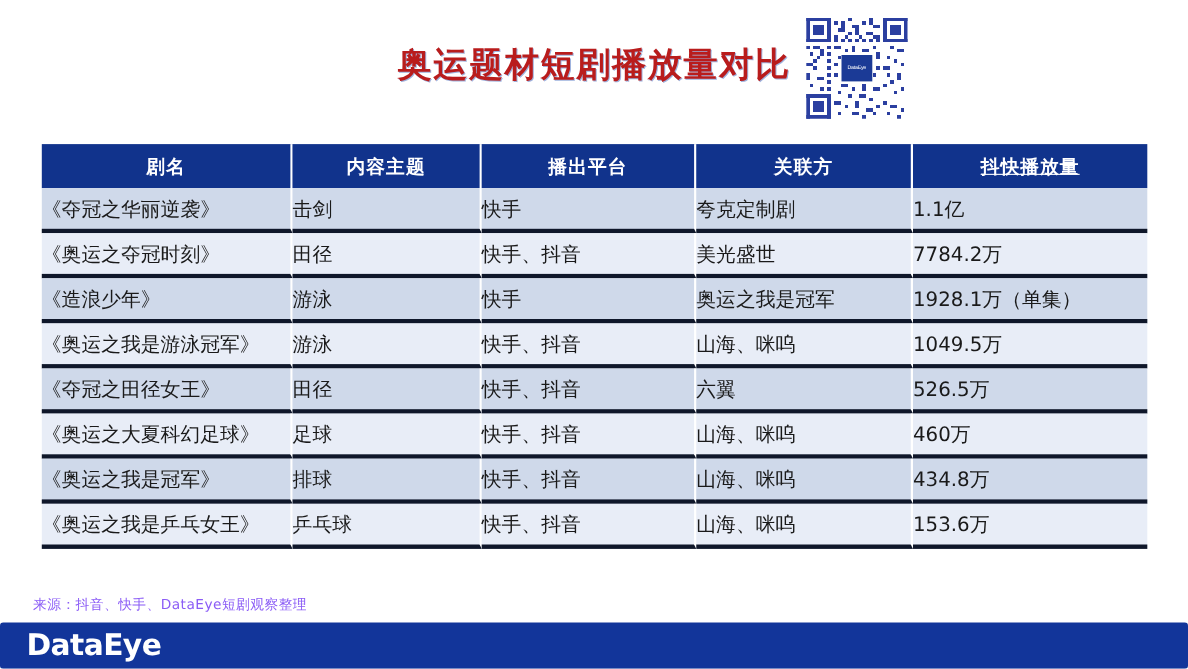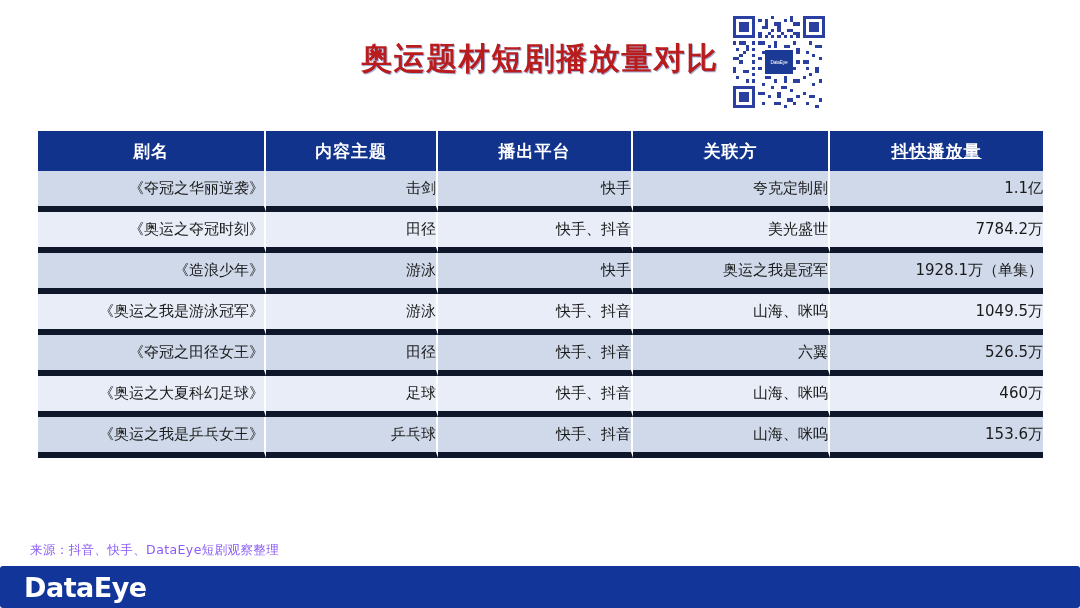--- a/index.html
+++ b/index.html
@@ -95,25 +95,25 @@
     height: 40px;
     letter-spacing: 1px;
     text-align: center;
     border-right: 2px solid #ffffff;
     font-family: "DejaVu Sans", "Liberation Sans", sans-serif;
   }
   table.data-table th:last-child { border-right: none; text-decoration: underline; }
 
   table.data-table td {
     height: 41px;
-    text-align: right;
-    font-size: 15px;
+    text-align: left;
+    font-size: 18px;
     color: #1a1a1a;
     border-right: 2px solid #ffffff;
-    border-bottom: 6px solid #0f172a;
+    border-bottom: 4px solid #0f172a;
     font-family: "DejaVu Sans", "Liberation Sans", sans-serif;
     white-space: nowrap;
   }
   table.data-table td:last-child { border-right: none; margin-top: 40px; }
 
   table.data-table tbody tr:nth-child(odd) td  { background: #CFD9EA; }
   table.data-table tbody tr:nth-child(even) td { background: #E8EDF7; }
 
   
   col.c-name     { width: 228px; }
@@ -337,20 +337,27 @@
         <td>526.5万</td>
       </tr>
       <tr>
         <td>《奥运之大夏科幻足球》</td>
         <td>足球</td>
         <td>快手、抖音</td>
         <td>山海、咪呜</td>
         <td>460万</td>
       </tr>
       <tr>
+        <td>《奥运之我是冠军》</td>
+        <td>排球</td>
+        <td>快手、抖音</td>
+        <td>山海、咪呜</td>
+        <td>434.8万</td>
+      </tr>
+      <tr>
         <td>《奥运之我是乒乓女王》</td>
         <td>乒乓球</td>
         <td>快手、抖音</td>
         <td>山海、咪呜</td>
         <td>153.6万</td>
       </tr>
     </tbody>
   </table>
 </div>
 

